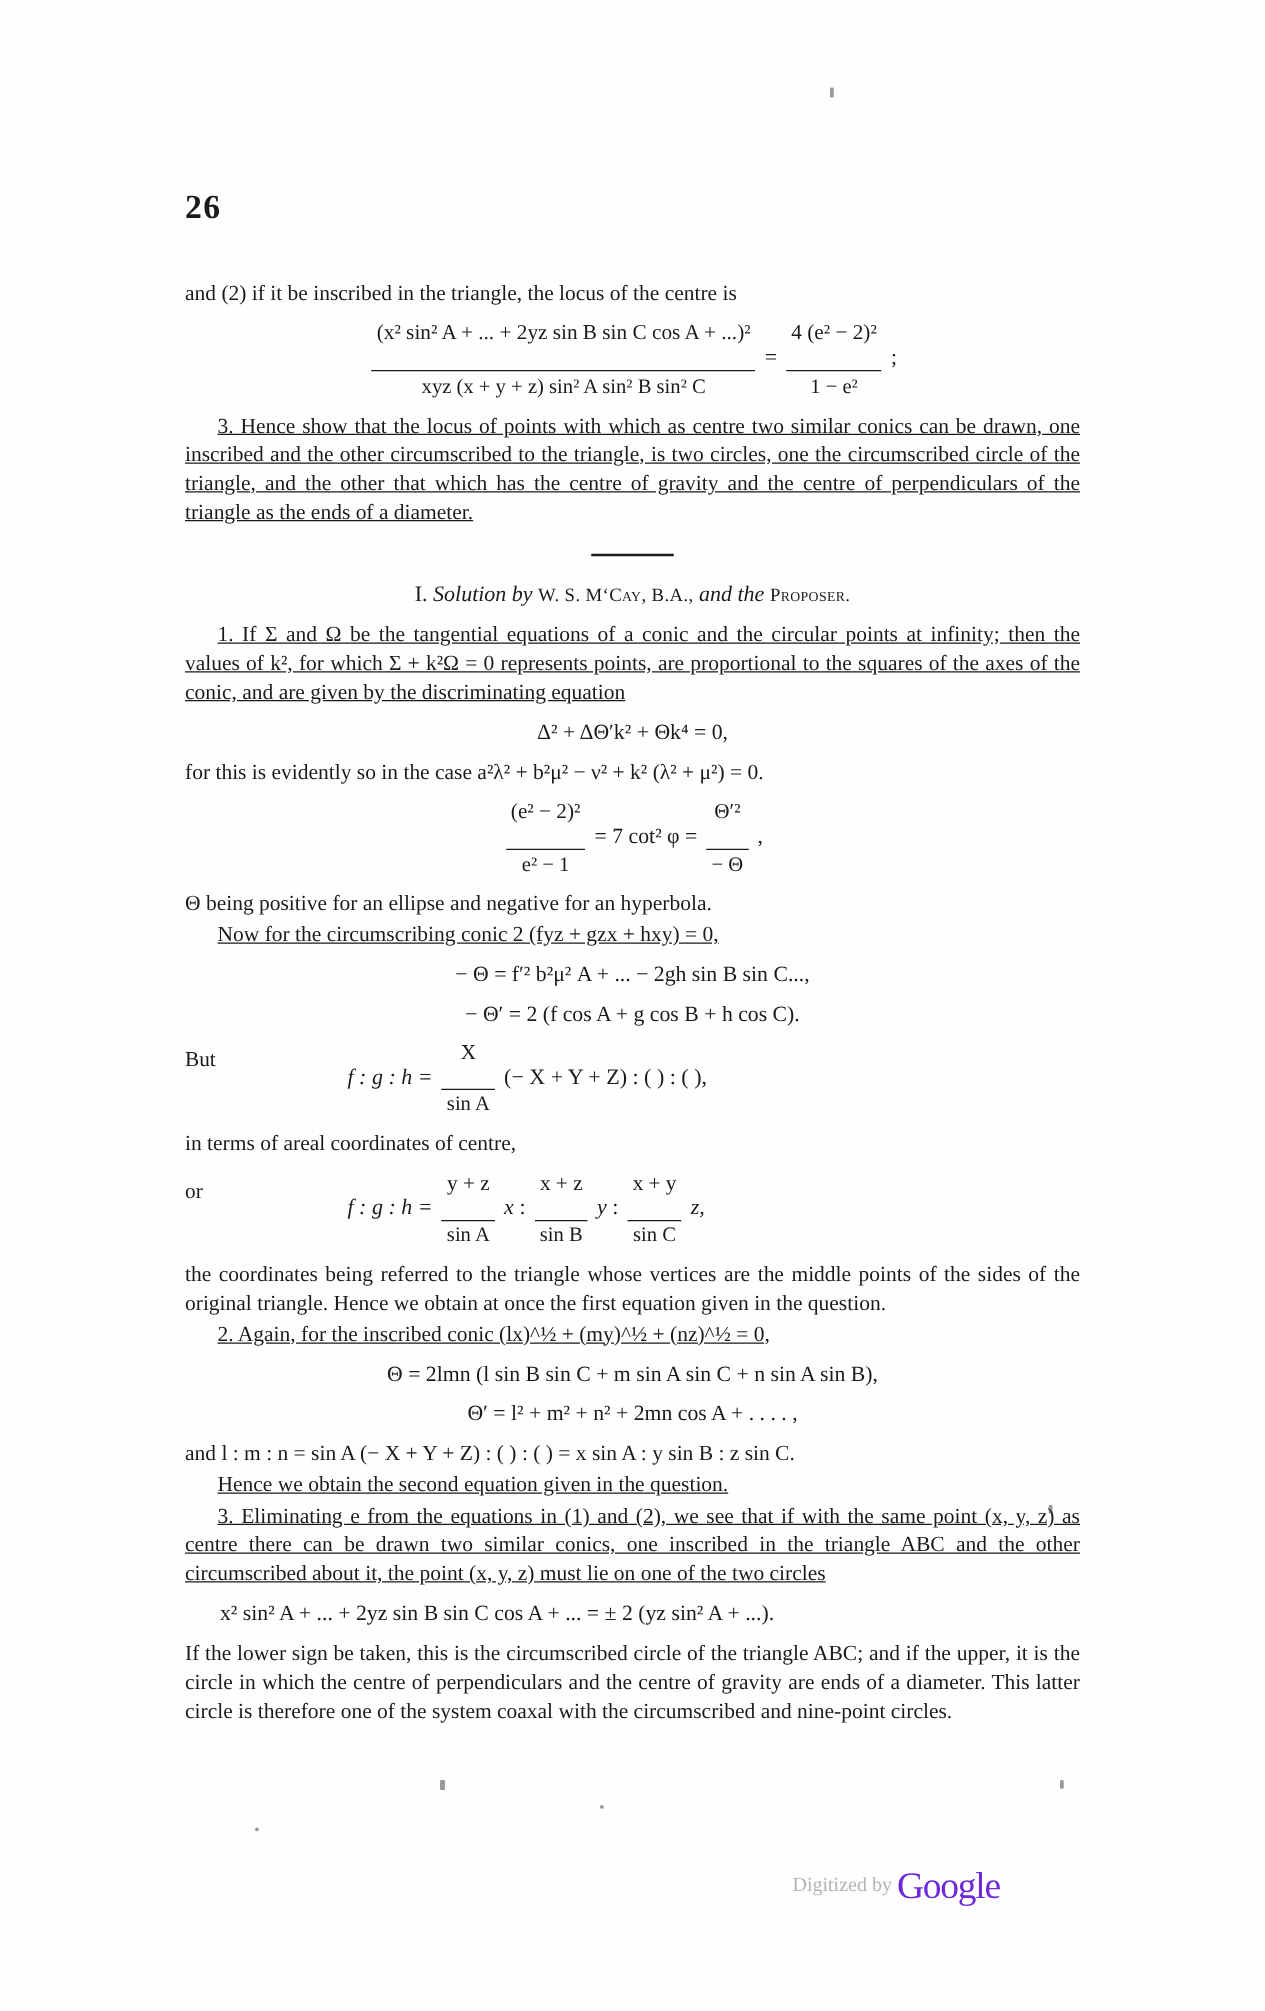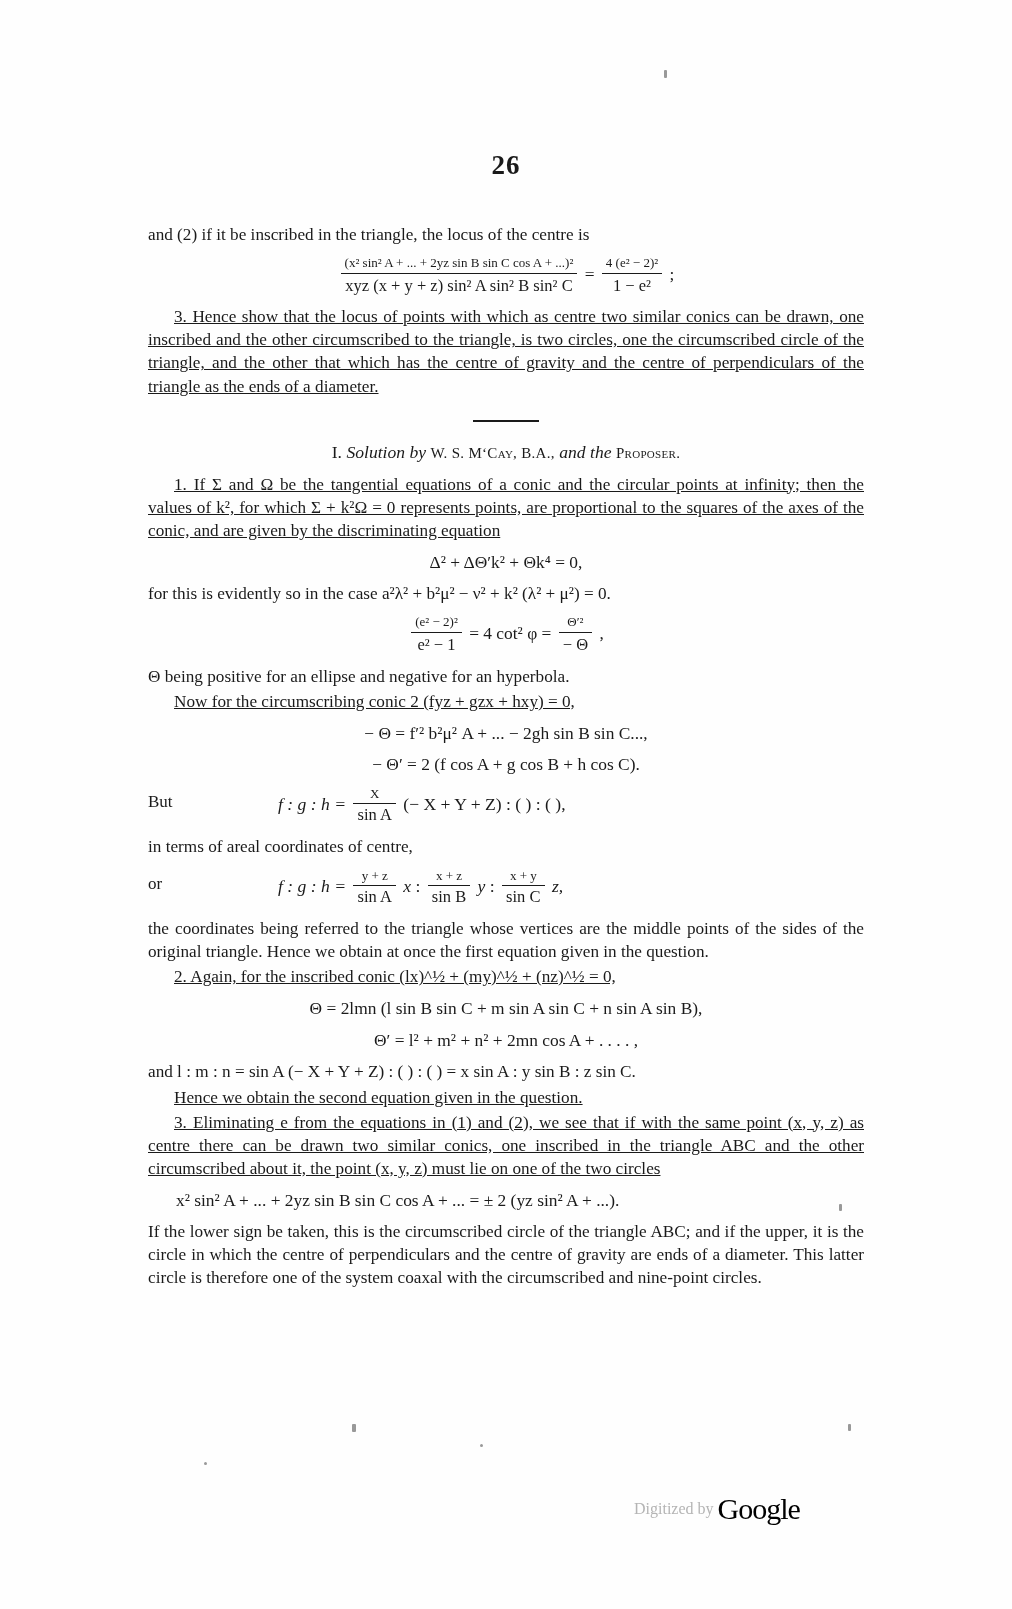--- a/index.html
+++ b/index.html
@@ -22,21 +22,20 @@
     height: 1609px;
     background: #fefefe;
   }
   .content {
     position: absolute;
     left: 148px;
     top: 150px;
     width: 716px;
   }
   .page-number {
-    text-align: center;
     font-size: 27px;
     font-weight: bold;
     letter-spacing: 1px;
     margin: 0 0 42px 0;
     font-family: "Liberation Serif", serif;
   }
   p {
     margin: 0 0 2px 0;
     font-size: 17.2px;
     line-height: 1.34;
@@ -56,23 +55,23 @@
     line-height: 1.3;
   }
   .frac {
     display: inline-block;
     vertical-align: middle;
     text-align: center;
     margin: 0 3px;
   }
   .frac .num {
     display: block;
-    padding: 0 4px 1px 4px;
+    padding: 0 4px 19px 4px;
     border-bottom: 1.3px solid #1a1a1a;
-    font-size: 13px;
+    font-size: 17px;
     white-space: nowrap;
   }
   .frac .den {
     display: block;
     padding: 1px 4px 0 4px;
     font-size: 16.5px;
     white-space: nowrap;
   }
   i, .it { font-style: italic; }
   .rule {
@@ -110,21 +109,21 @@
   .footer-google {
     position: absolute;
     left: 634px;
     top: 1492px;
     font-size: 16px;
     color: #b4b4b4;
     font-family: "Liberation Serif", serif;
   }
   .footer-google .word {
     font-size: 30px;
-    color: #000000;
+    color: #6d28d9;
     letter-spacing: -1px;
     vertical-align: -5px;
     margin-left: 4px;
   }
   .speck { position: absolute; background: #999; border-radius: 50%; }
 </style>
 </head>
 <body>
 
 <div class="page">
@@ -173,21 +172,21 @@
     <div class="eq">Δ² + ΔΘ′k² + Θk⁴ = 0,</div>
 
     <p>for this is evidently so in the case  a²λ² + b²μ² − ν² + k² (λ² + μ²) = 0.</p>
 
 
     <div class="eq">
       <span class="frac">
         <span class="num">(e² − 2)²</span>
         <span class="den">e² − 1</span>
       </span>
-      <span>= 4 cot² φ =</span>
+      <span>= 7 cot² φ =</span>
       <span class="frac">
         <span class="num">Θ′²</span>
         <span class="den">− Θ</span>
       </span>
       <span>,</span>
     </div>
 
     <p>Θ being positive for an ellipse and negative for an hyperbola.</p>
 
     <p class="indent">Now for the circumscribing conic  2 (fyz + gzx + hxy) = 0,</p>

